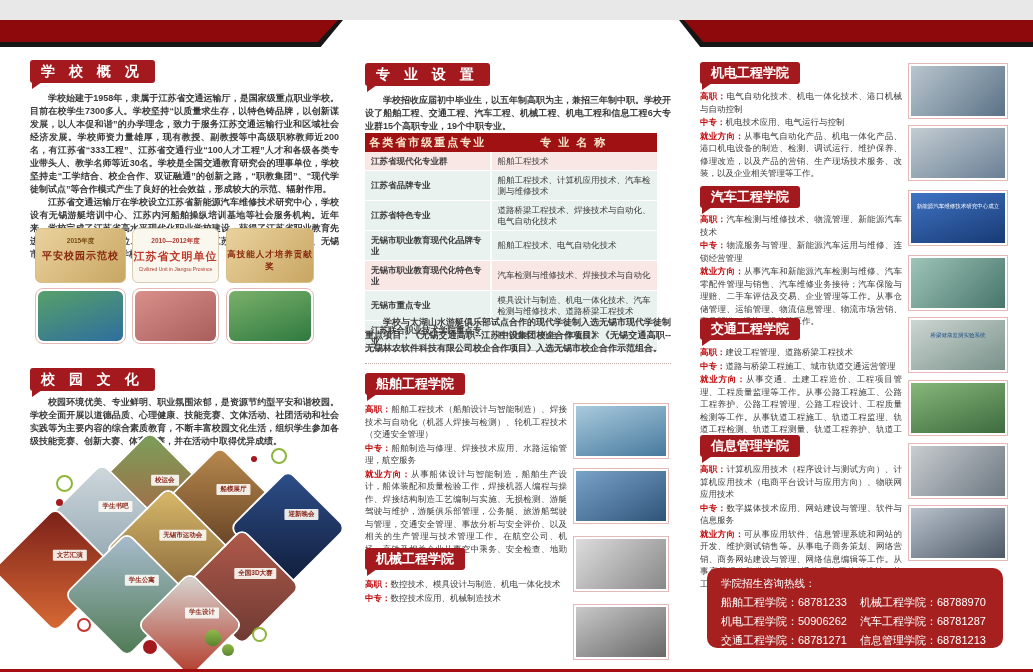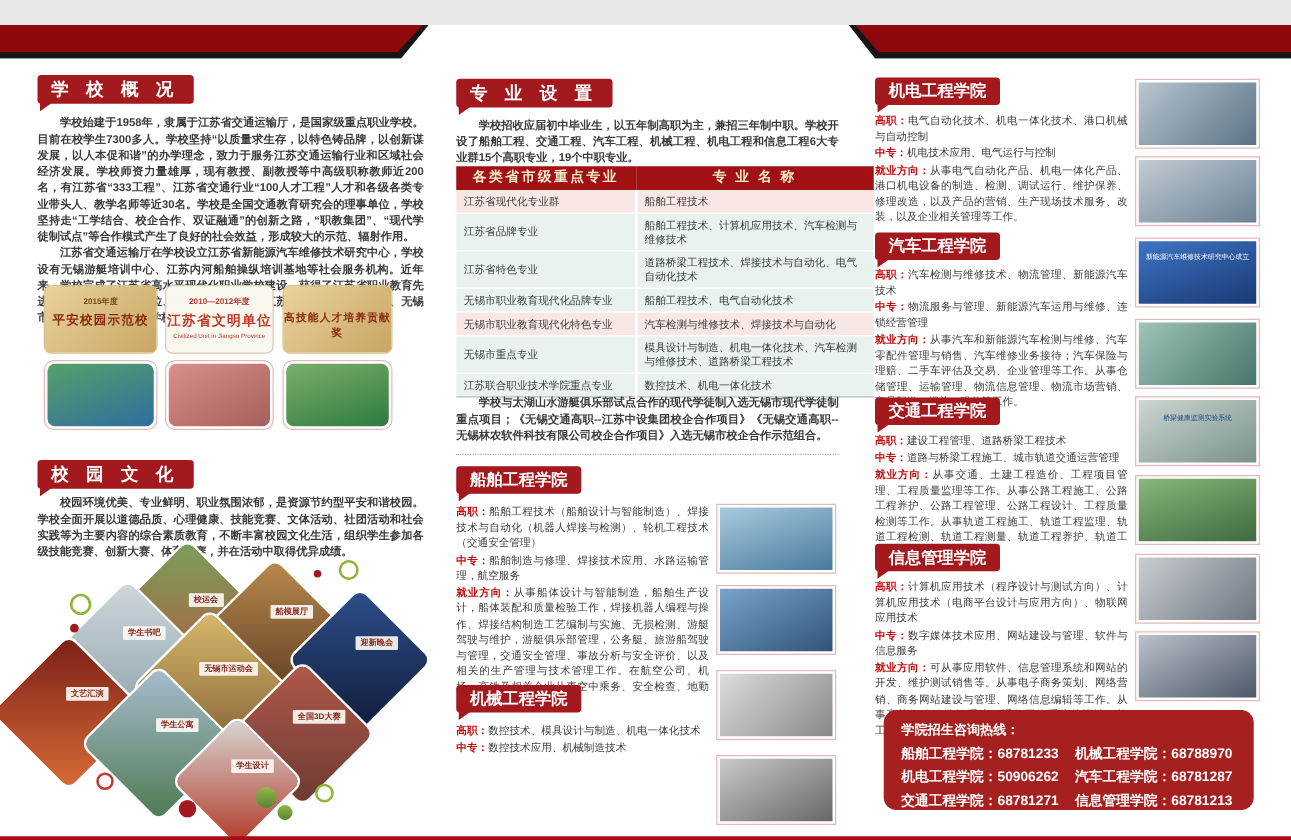--- a/index.html
+++ b/index.html
@@ -19,26 +19,26 @@
   .badge::after{content:"";position:absolute;left:2px;bottom:-6px;width:0;height:0;
          border-top:7px solid #a3191d;border-right:10px solid transparent;}
   .badge.wide{font-size:14px;letter-spacing:5px;}
   
   .txt{position:absolute;font-size:9px;line-height:13px;text-align:justify;color:#3c3c3c;font-weight:bold;}
   .txt p{margin:0;text-indent:2em;}
   .coltxt{position:absolute;font-size:8.5px;line-height:12.5px;text-align:justify;color:#3c3c3c;}
   .coltxt p{margin:0 0 1px 0;}
   .lbl{color:#c30d10;font-weight:bold;}
   
-  table.majors{position:absolute;left:365px;top:113px;width:334px;border-collapse:collapse;
+  table.majors{position:absolute;left:365px;top:113px;width:292px;border-collapse:collapse;
          font-size:8.5px;line-height:11px;color:#3c3c3c;}
   table.majors th{background:#a01114;color:#f6e9cd;font-size:11px;padding:4px 2px;
          font-weight:bold;letter-spacing:2px;}
   table.majors td{padding:3.5px 6px;vertical-align:middle;border-bottom:1.5px solid #fff;}
-  table.majors td:first-child{width:43%;border-right:2px solid #fff;}
+  table.majors td:first-child{width:43%;border-right:2px solid #fff;font-weight:bold;}
   table.majors tr:last-child td{border-bottom:1px solid #bdbdbd;}
   .t-pink{background:#f9e7e5;}
   .t-mint{background:#e9f2ee;}
   .dotted{position:absolute;border-top:1.5px dotted #bfa9a9;}
   
   .photo{position:absolute;background:#fff;border:1px solid #e6b9b9;padding:2px;box-sizing:border-box;}
   .photo .ph{width:100%;height:100%;position:relative;overflow:hidden;}
   .cap{position:absolute;left:0;right:0;color:#fff;font-size:5.5px;text-align:center;
        line-height:7px;white-space:nowrap;}
   .g1{background:linear-gradient(135deg,#b9c6cf,#5a7286);}
@@ -68,21 +68,21 @@
   
   .dia{position:absolute;transform:rotate(45deg);border-radius:7px;overflow:hidden;
        box-shadow:0 0 0 2px #fff;}
   .dlab{position:absolute;left:50%;top:26%;transform:translate(-50%,-50%) rotate(-45deg);
        background:rgba(250,248,244,.92);color:#8a2a1d;font-size:6.5px;font-weight:bold;
        padding:1px 4px;white-space:nowrap;border-radius:1px;}
   .dot{position:absolute;border-radius:50%;}
   .ring{position:absolute;border-radius:50%;background:transparent;}
   
   .hotline{position:absolute;left:707px;top:548px;width:296px;height:80px;background:#a6201f;
-           border-radius:10px;color:#fff;font-weight:bold;padding:9px 14px;box-sizing:border-box;}
+           border-radius:10px;color:#fff;font-weight:normal;padding:9px 14px;box-sizing:border-box;}
   .hotline .ht{font-size:10.5px;margin-bottom:4px;}
   .hotline .grid{display:grid;grid-template-columns:1fr 1fr;column-gap:10px;row-gap:4px;
            font-size:11px;white-space:nowrap;}
 </style>
 </head>
 <body>
 
 <div class="page">
 
   <div class="band-shadow btl-s"></div>

